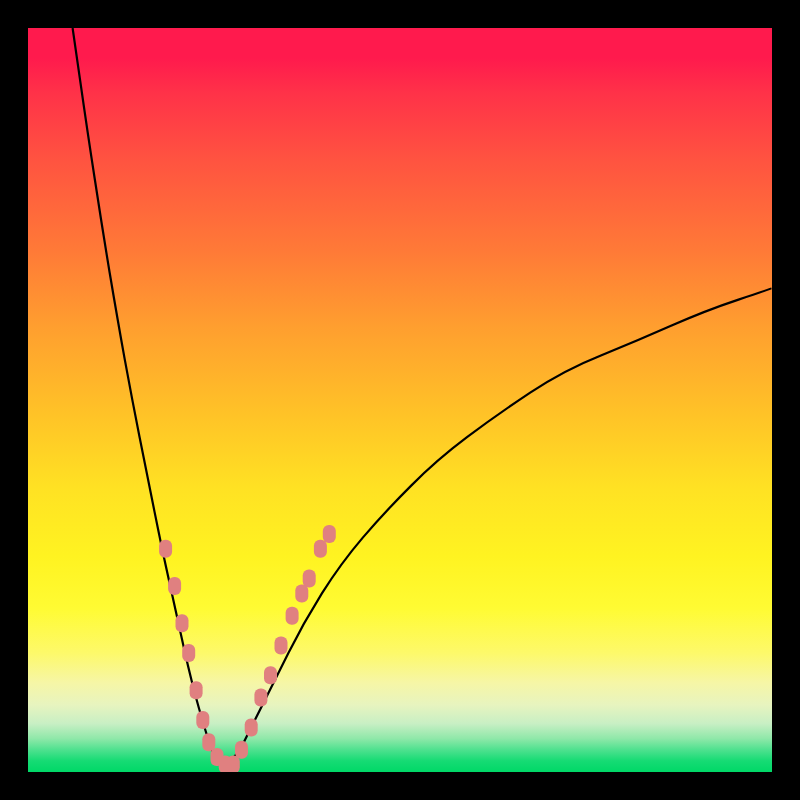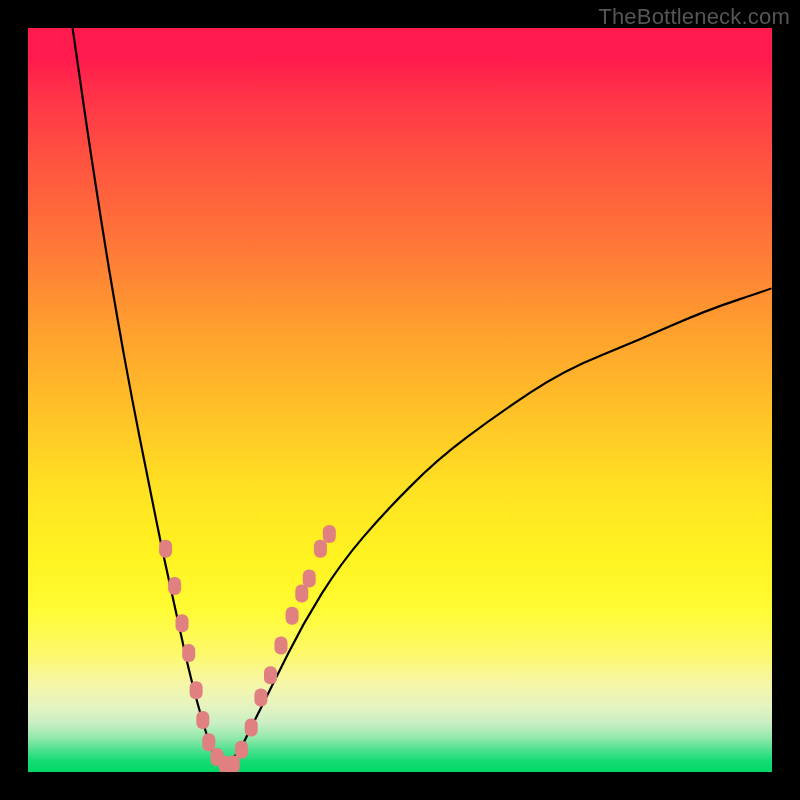--- a/index.html
+++ b/index.html
@@ -62,21 +62,20 @@
   }
   svg.curve {
     position: absolute;
     inset: 0;
   }
 </style>
 </head>
 <body>
 
 <div class="frame">
-  <div class="watermark">TheBottleneck.com</div>
 
   <div class="plot-area">
     <div class="gradient"></div>
 
     <svg class="curve" viewBox="0 0 744 744" preserveAspectRatio="none">
       <g>
         <path id="curve-path" fill="none" stroke="#000000" stroke-width="2.2" d="M 44.6 0.0 Q 44.6 0.0 52.1 52.1 Q 59.5 104.2 67.0 152.5 Q 74.4 200.9 81.8 245.5 Q 89.3 290.2 96.7 331.1 Q 104.2 372.0 111.6 409.2 Q 119.0 446.4 126.5 483.6 Q 133.9 520.8 141.4 554.3 Q 148.8 587.8 156.2 621.2 Q 163.7 654.7 171.1 680.8 Q 178.6 706.8 182.3 718.0 Q 186.0 729.1 189.7 732.8 Q 193.4 736.6 200.9 732.8 Q 208.3 729.1 215.8 714.2 Q 223.2 699.4 234.4 677.0 Q 245.5 654.7 260.4 625.0 Q 275.3 595.2 293.9 565.4 Q 312.5 535.7 334.8 509.6 Q 357.1 483.6 383.2 457.6 Q 409.2 431.5 439.0 409.2 Q 468.7 386.9 502.2 364.6 Q 535.7 342.2 572.9 327.4 Q 610.1 312.5 643.6 297.6 Q 677.0 282.7 710.5 271.6 T 744.0 260.4"></path>
       </g>
       <g id="markers">
           <rect x="131.1" y="511.8" width="13" height="18" rx="6" ry="6" fill="#e08080" stroke="#c76e6e" stroke-width="0"></rect>

